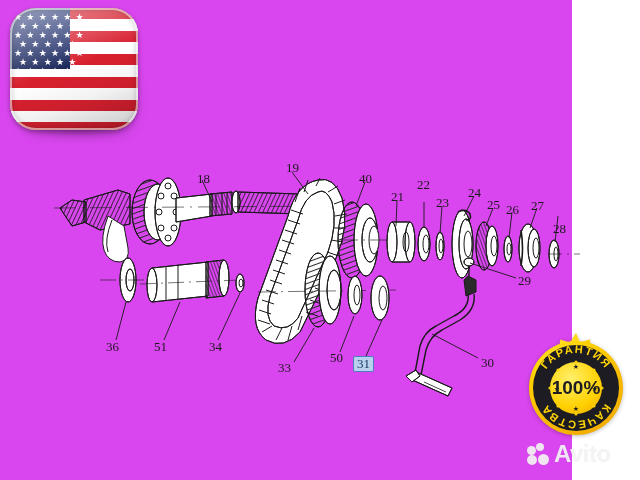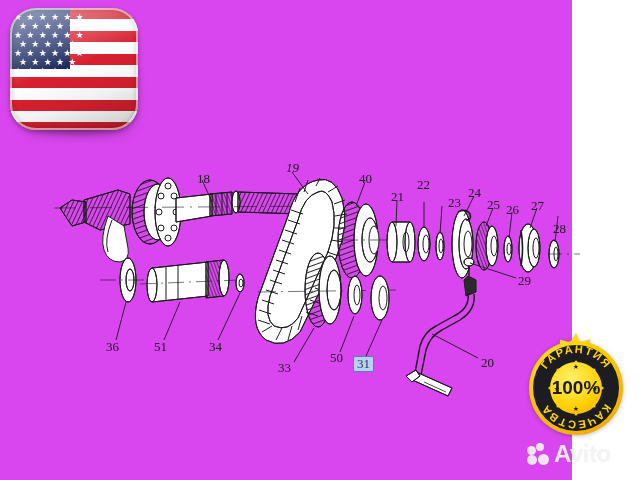--- a/index.html
+++ b/index.html
@@ -377,32 +377,32 @@
           <line x1="354" y1="166" x2="340" y2="202"></line>
           <line x1="314" y1="178" x2="294" y2="212"></line>
           <line x1="240" y1="143" x2="218" y2="190"></line>
           <line x1="180" y1="152" x2="164" y2="190"></line>
           <line x1="126" y1="152" x2="116" y2="190"></line>
         </g>
       </g>
     </svg>
 
     <div class="lbl" style="left:197px;top:22px;">18</div>
-    <div class="lbl" style="left:286px;top:11px;font-style:italic;">19</div>
+    <div class="lbl" style="left:286px;top:11px;">19</div>
     <div class="lbl" style="left:359px;top:22px;">40</div>
     <div class="lbl" style="left:391px;top:40px;">21</div>
     <div class="lbl" style="left:417px;top:28px;">22</div>
-    <div class="lbl" style="left:436px;top:46px;margin-left:12px;">23</div>
+    <div class="lbl" style="left:436px;top:46px;">23</div>
     <div class="lbl" style="left:468px;top:36px;">24</div>
     <div class="lbl" style="left:487px;top:48px;">25</div>
     <div class="lbl" style="left:506px;top:53px;">26</div>
     <div class="lbl" style="left:531px;top:49px;">27</div>
     <div class="lbl" style="left:553px;top:56px;margin-top:16px;">28</div>
     <div class="lbl" style="left:518px;top:124px;">29</div>
-    <div class="lbl" style="left:481px;top:206px;">20</div>
+    <div class="lbl" style="left:481px;top:206px;">30</div>
     <div class="lbl sel" style="left:353px;top:206px;">31</div>
     <div class="lbl" style="left:330px;top:201px;">50</div>
     <div class="lbl" style="left:278px;top:211px;">33</div>
     <div class="lbl" style="left:209px;top:190px;">34</div>
     <div class="lbl" style="left:154px;top:190px;">51</div>
     <div class="lbl" style="left:106px;top:190px;">36</div>
   </div>
 
   <div class="badge" style="left:519px;top:331px;">
     <svg width="114" height="114" viewBox="0 0 114 114" xmlns="http://www.w3.org/2000/svg">

